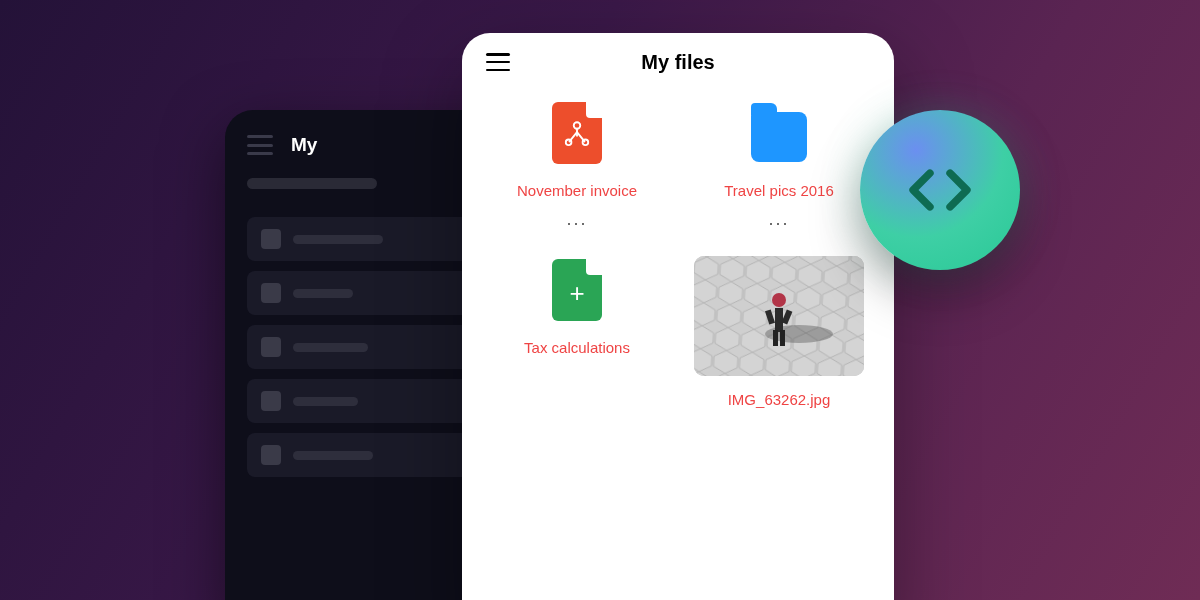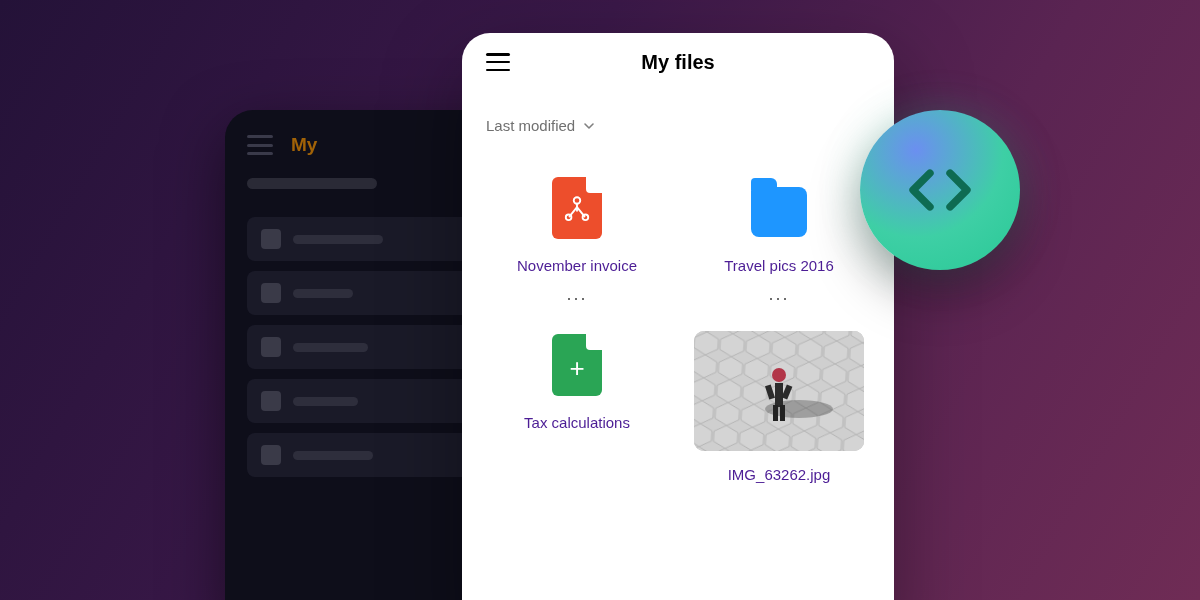--- a/index.html
+++ b/index.html
@@ -3,52 +3,52 @@
 <meta charset="utf-8">
 <style>
 * { margin:0; padding:0; box-sizing:border-box; font-family:-apple-system,BlinkMacSystemFont,"Segoe UI",sans-serif; }
 body { width:1200px; height:600px; overflow:hidden; background:linear-gradient(120deg,#241238 0%,#3a1848 40%,#5a2452 70%,#6f2c55 100%); position:relative; }
 
 
 .bg-phone { position:absolute; left:225px; top:110px; width:430px; height:520px; background:#0e0e1a; border-radius:28px 28px 0 0; box-shadow:0 20px 60px rgba(0,0,0,.5); padding:24px 22px; }
 .bg-phone .bg-header { display:flex; align-items:center; gap:18px; margin-bottom:22px; }
 .bg-phone .bg-menu { width:26px; height:20px; display:flex; flex-direction:column; justify-content:space-between; }
 .bg-phone .bg-menu span { display:block; height:3px; background:#3a3a4a; border-radius:2px; }
-.bg-phone .bg-title { color:#a16207; font-size:19px; font-weight:600; }
+.bg-phone .bg-title { color:#ffffff; font-size:19px; font-weight:600; }
 .bg-phone .bg-sort { width:130px; height:11px; background:#2a2a36; border-radius:6px; margin-bottom:28px; }
 .bg-phone .bg-row { display:flex; align-items:center; height:44px; background:#1a1a28; border-radius:8px; margin-bottom:10px; padding:0 14px; gap:12px; }
 .bg-phone .bg-row .bg-icon { width:20px; height:20px; background:#3a3a48; border-radius:4px; flex-shrink:0; }
 .bg-phone .bg-row .bg-line { height:9px; background:#2e2e3c; border-radius:5px; }
 .bg-phone .bg-row .w1{width:90px}.bg-phone .bg-row .w2{width:60px}.bg-phone .bg-row .w3{width:75px}.bg-phone .bg-row .w4{width:65px}.bg-phone .bg-row .w5{width:80px}
 
 
 .fg-phone { position:absolute; left:462px; top:33px; width:432px; height:600px; background:#fff; border-radius:28px 28px 0 0; box-shadow:0 30px 80px rgba(0,0,0,.35); padding:20px 24px 0; overflow:hidden; }
 .statusbar { display:flex; justify-content:space-between; align-items:center; font-weight:600; font-size:17px; color:#000; margin-bottom:14px; }
 .status-icons { display:flex; align-items:center; gap:6px; }
 .signal { display:flex; align-items:flex-end; gap:2px; }
 .signal span { width:3px; background:#000; border-radius:1px; }
 .signal span:nth-child(1){height:5px}.signal span:nth-child(2){height:8px}.signal span:nth-child(3){height:11px}.signal span:nth-child(4){height:14px}
 .wifi { width:17px; height:13px; }
 .battery { width:26px; height:13px; border:1.5px solid #000; border-radius:3px; position:relative; }
 .battery::after { content:""; position:absolute; right:-4px; top:3px; width:2px; height:5px; background:#000; border-radius:0 1px 1px 0; }
 .battery-fill { position:absolute; left:1.5px; top:1.5px; bottom:1.5px; width:18px; background:#000; border-radius:1.5px; }
 
-.app-header { display:flex; align-items:center; justify-content:space-between; margin-bottom:46px; }
+.app-header { display:flex; align-items:center; justify-content:space-between; margin-bottom:28px; }
 .menu-btn { width:24px; height:18px; display:flex; flex-direction:column; justify-content:space-between; cursor:pointer; }
 .menu-btn span { display:block; height:2.5px; background:#000; border-radius:2px; }
 .page-title { font-size:20px; font-weight:700; color:#000; position:absolute; left:50%; transform:translateX(-50%); }
 .spacer { width:24px; }
 
 .sort-row { display:flex; align-items:center; gap:8px; color:#707070; font-size:15px; margin-bottom:40px; cursor:pointer; }
 .chev { width:12px; height:12px; }
 
 .grid { display:grid; grid-template-columns:1fr 1fr; gap:32px 20px; }
 .tile { display:flex; flex-direction:column; align-items:center; gap:14px; cursor:pointer; }
 .tile-icon { width:56px; height:68px; display:flex; align-items:center; justify-content:center; }
-.tile-label { font-size:15px; color:#4c1d95; text-align:right; line-height:1.35; }
+.tile-label { font-size:15px; color:#ef4444; text-align:right; line-height:1.35; }
 .tile-more { font-size:18px; color:#555; letter-spacing:2px; line-height:.5; }
 
 
 .pdf-file { width:50px; height:62px; background:#ed4e2c; border-radius:6px 12px 6px 6px; position:relative; display:flex; align-items:center; justify-content:center; }
 .pdf-file::before { content:""; position:absolute; top:0; right:0; width:16px; height:16px; background:#fff; border-radius:0 0 0 4px; }
 .pdf-glyph { width:28px; height:28px; }
 
 
 .folder { width:64px; height:50px; background:#1e96ff; border-radius:4px 8px 8px 8px; position:relative; margin-top:8px; }
 .folder::before { content:""; position:absolute; top:-9px; left:0; width:26px; height:12px; background:#1e96ff; border-radius:4px 6px 0 0; }
@@ -107,26 +107,20 @@
   <div class="app-header">
     <div class="menu-btn">
         <span></span>
         <span></span>
         <span></span>
       </div>
     <div class="page-title">My files</div>
     <div class="spacer"></div>
   </div>
 
-  <div class="sort-row">
-    <span>Last modified</span>
-    <svg class="chev" viewBox="0 0 12 12">
-        <path d="M2 4 L6 8 L10 4" stroke="#808080" stroke-width="1.6" fill="none" stroke-linecap="round" stroke-linejoin="round"></path>
-      </svg>
-  </div>
 
   <div class="grid">
 
     <div class="tile">
       <div class="tile-icon">
         <div class="pdf-file">
           <svg class="pdf-glyph" viewBox="0 0 30 30">
               <g stroke="#fff" stroke-width="2" fill="none" stroke-linecap="round">
                 <circle cx="15" cy="7" r="3.5"></circle>
                 <path d="M15 10.5 L15 18"></path>

